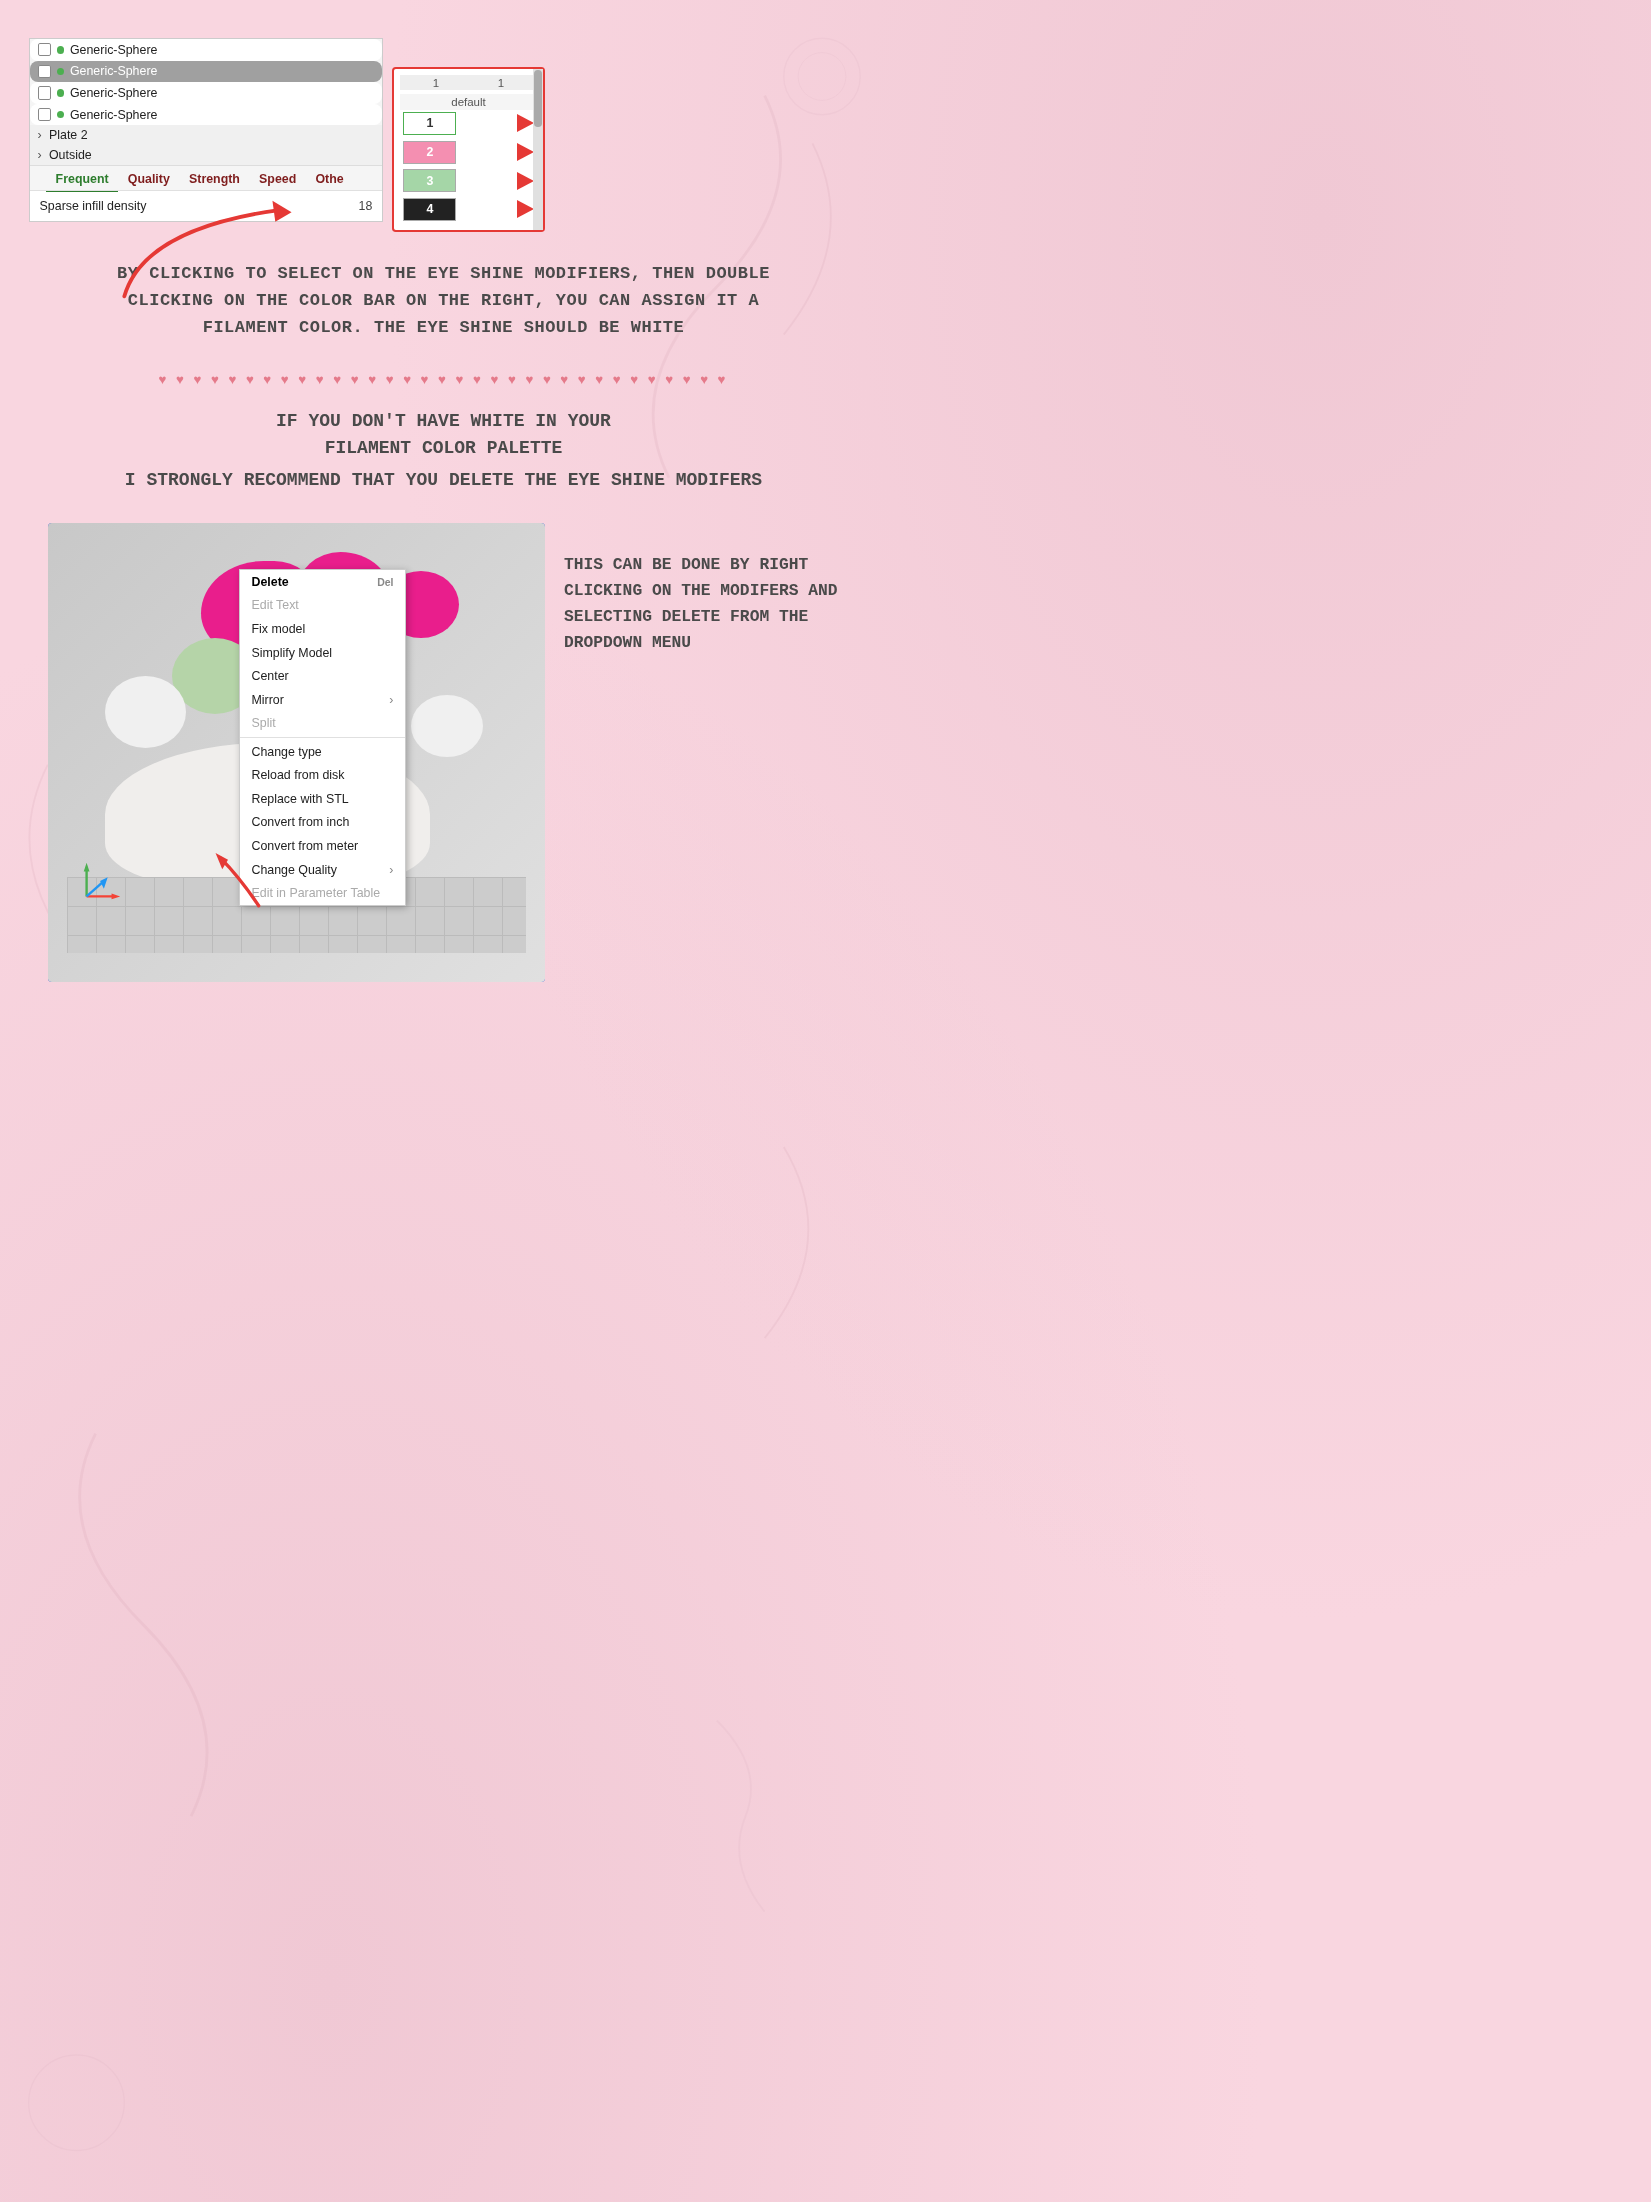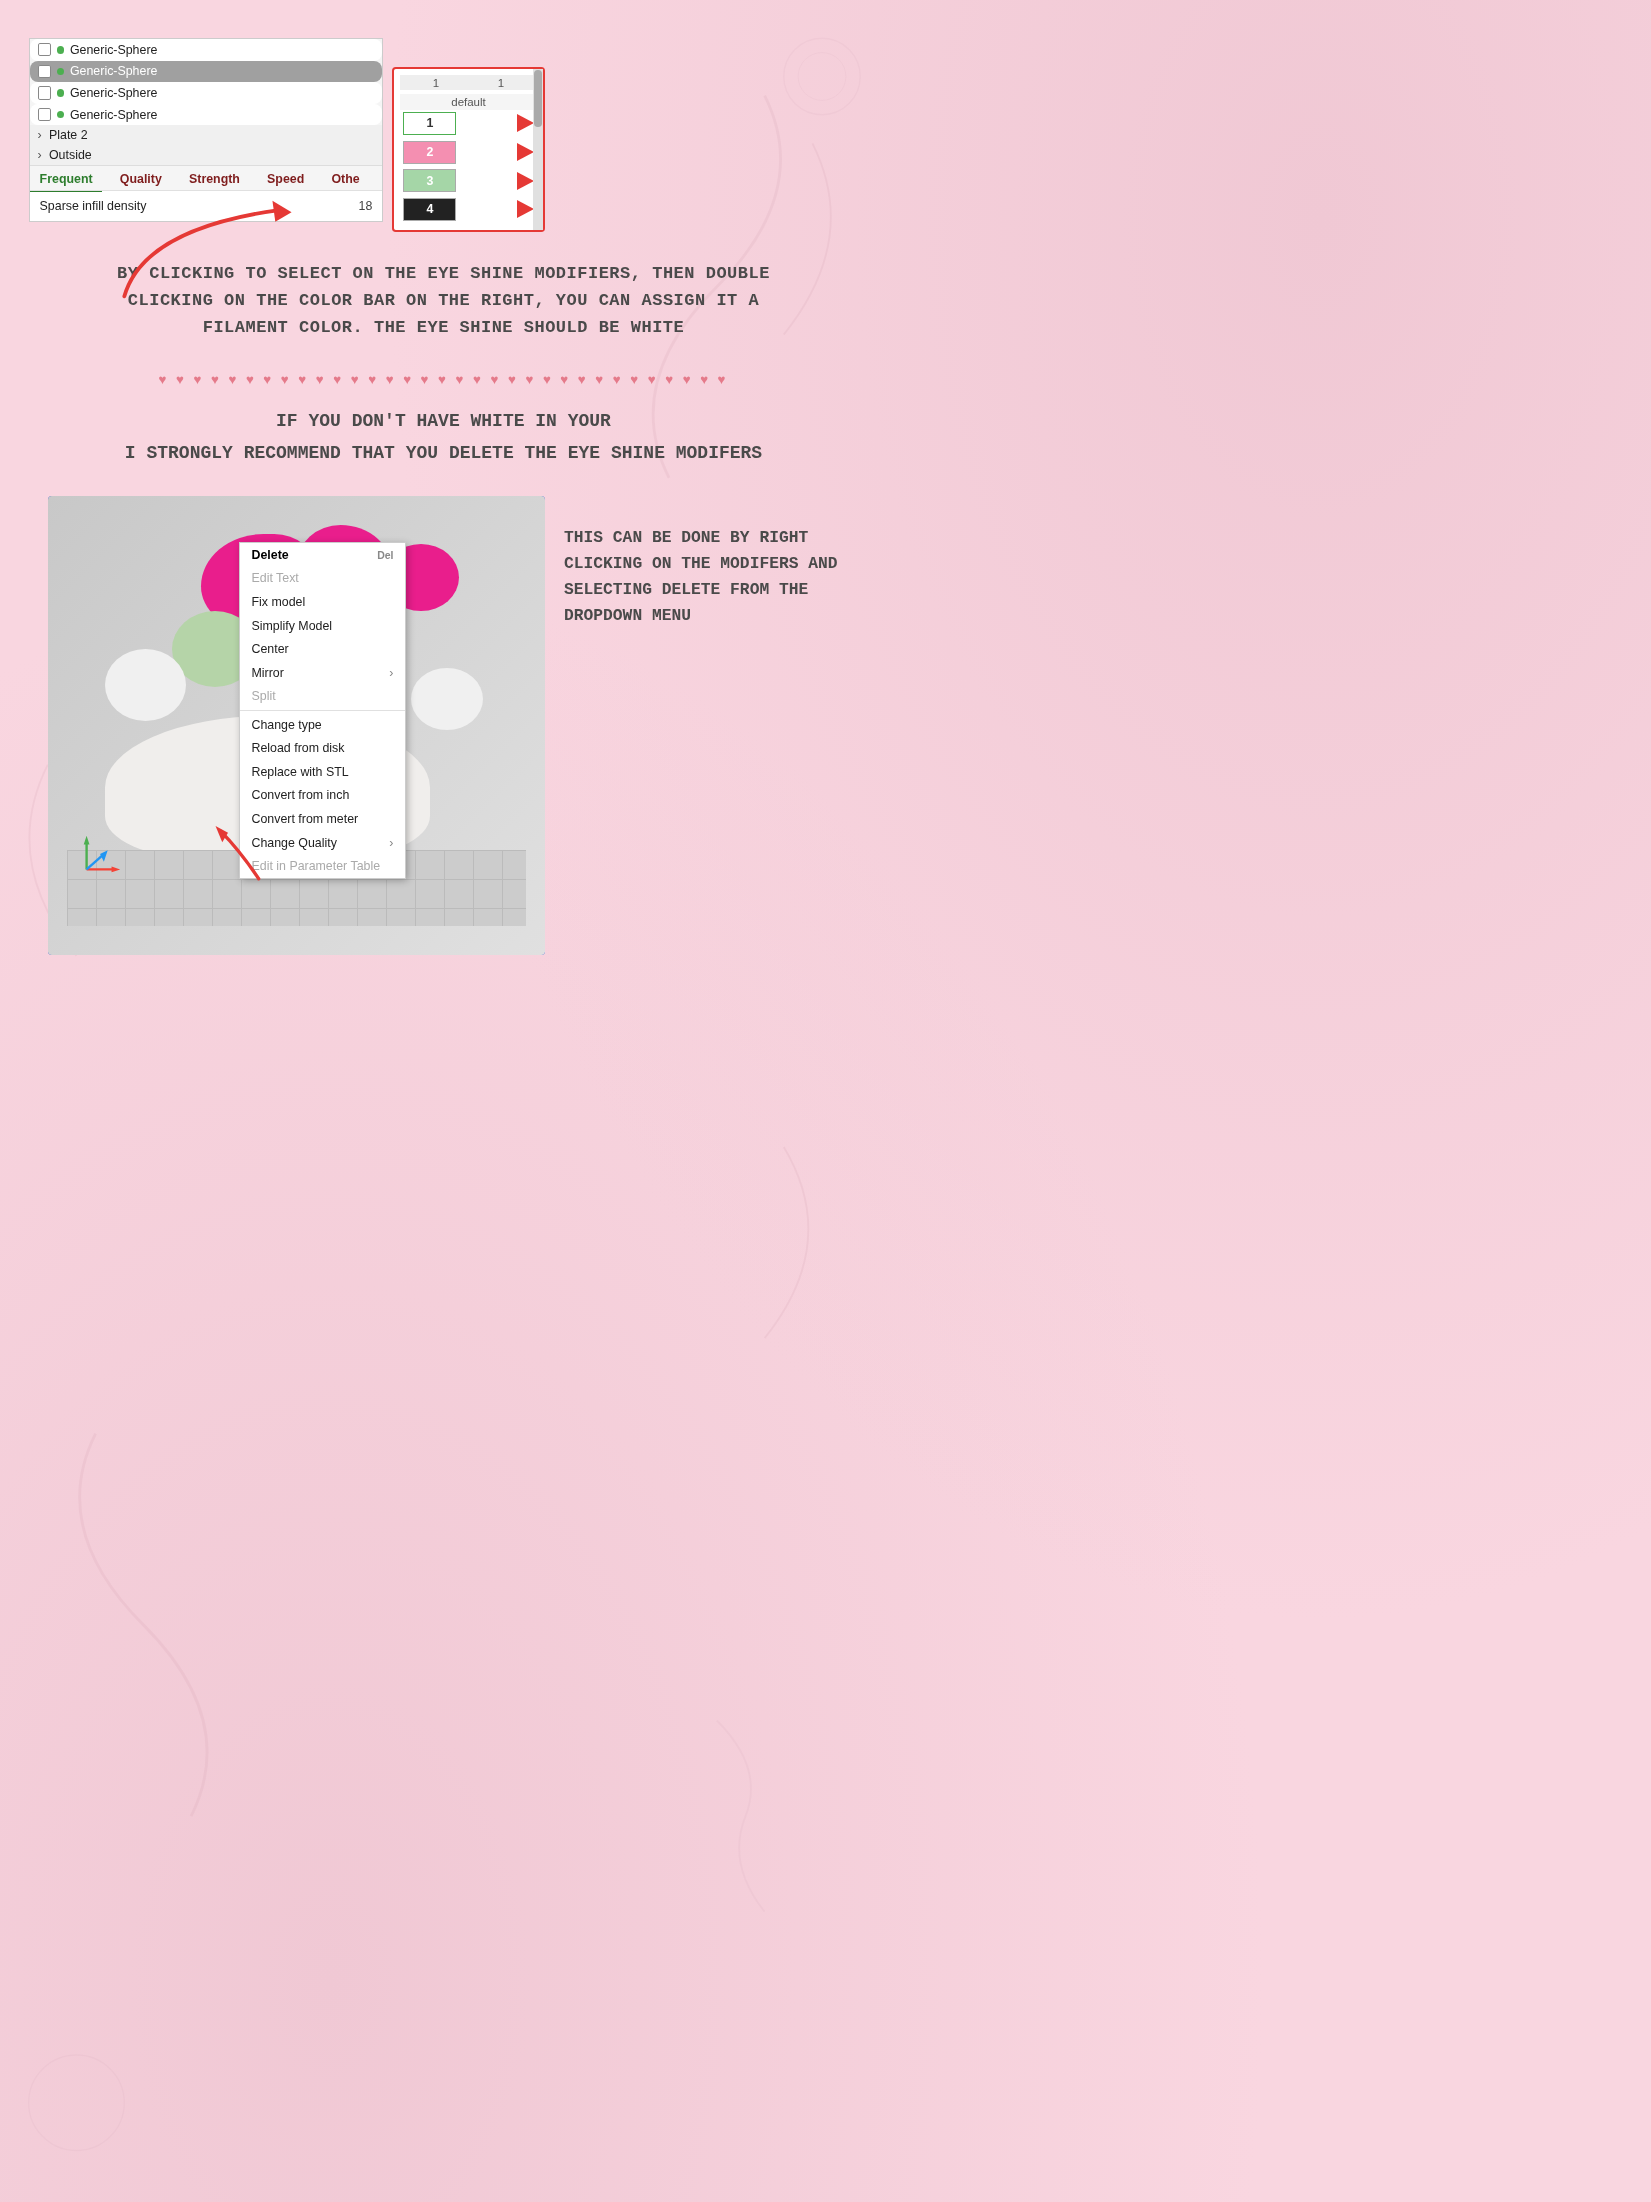--- a/index.html
+++ b/index.html
@@ -91,23 +91,24 @@
       background: #f0f0f0;
     }
 
     .plate-outside .chevron {
       margin-right: 3.8px;
       color: #555;
     }
 
     .tabs-row {
       display: flex;
-      gap: 8px;
+      gap: 0;
       border-bottom: 1.9px solid #e0e0e0;
       background: #f5f5f5;
+      padding-left: 16px;
     }
 
     .tab-item {
       padding: 5.7px 9.6px;
       font-size: 12.4px;
       color: #7f1d1d;
       cursor: pointer;
       border-bottom: 1.9px solid transparent;
       margin-bottom: -1.9px;
       font-weight: bold;
@@ -516,20 +517,21 @@
   </div>
 
   <div class="instruction-block">
     <div class="main-text">By clicking to select on the eye shine modifiers, then double clicking on the color bar on the right, you can assign it a filament color. The eye shine should be white</div>
   </div>
 
   <div class="hearts-divider">♥ ♥ ♥ ♥ ♥ ♥ ♥ ♥ ♥ ♥ ♥ ♥ ♥ ♥ ♥ ♥ ♥ ♥ ♥ ♥ ♥ ♥ ♥ ♥ ♥ ♥ ♥ ♥ ♥ ♥ ♥ ♥ ♥</div>
 
   <div class="instruction-block2">
     <div class="line1">If you don't have white in your</div>
+    <div class="line2">filament color palette</div>
     <div class="line3">I strongly recommend that you delete the eye shine modifers</div>
   </div>
 
   <div class="model-section">
 
     <div class="model-viewport">
       <div class="model-bg"></div>
 
       <div class="blob blob-pink-1"></div>
       <div class="blob blob-pink-2"></div>

